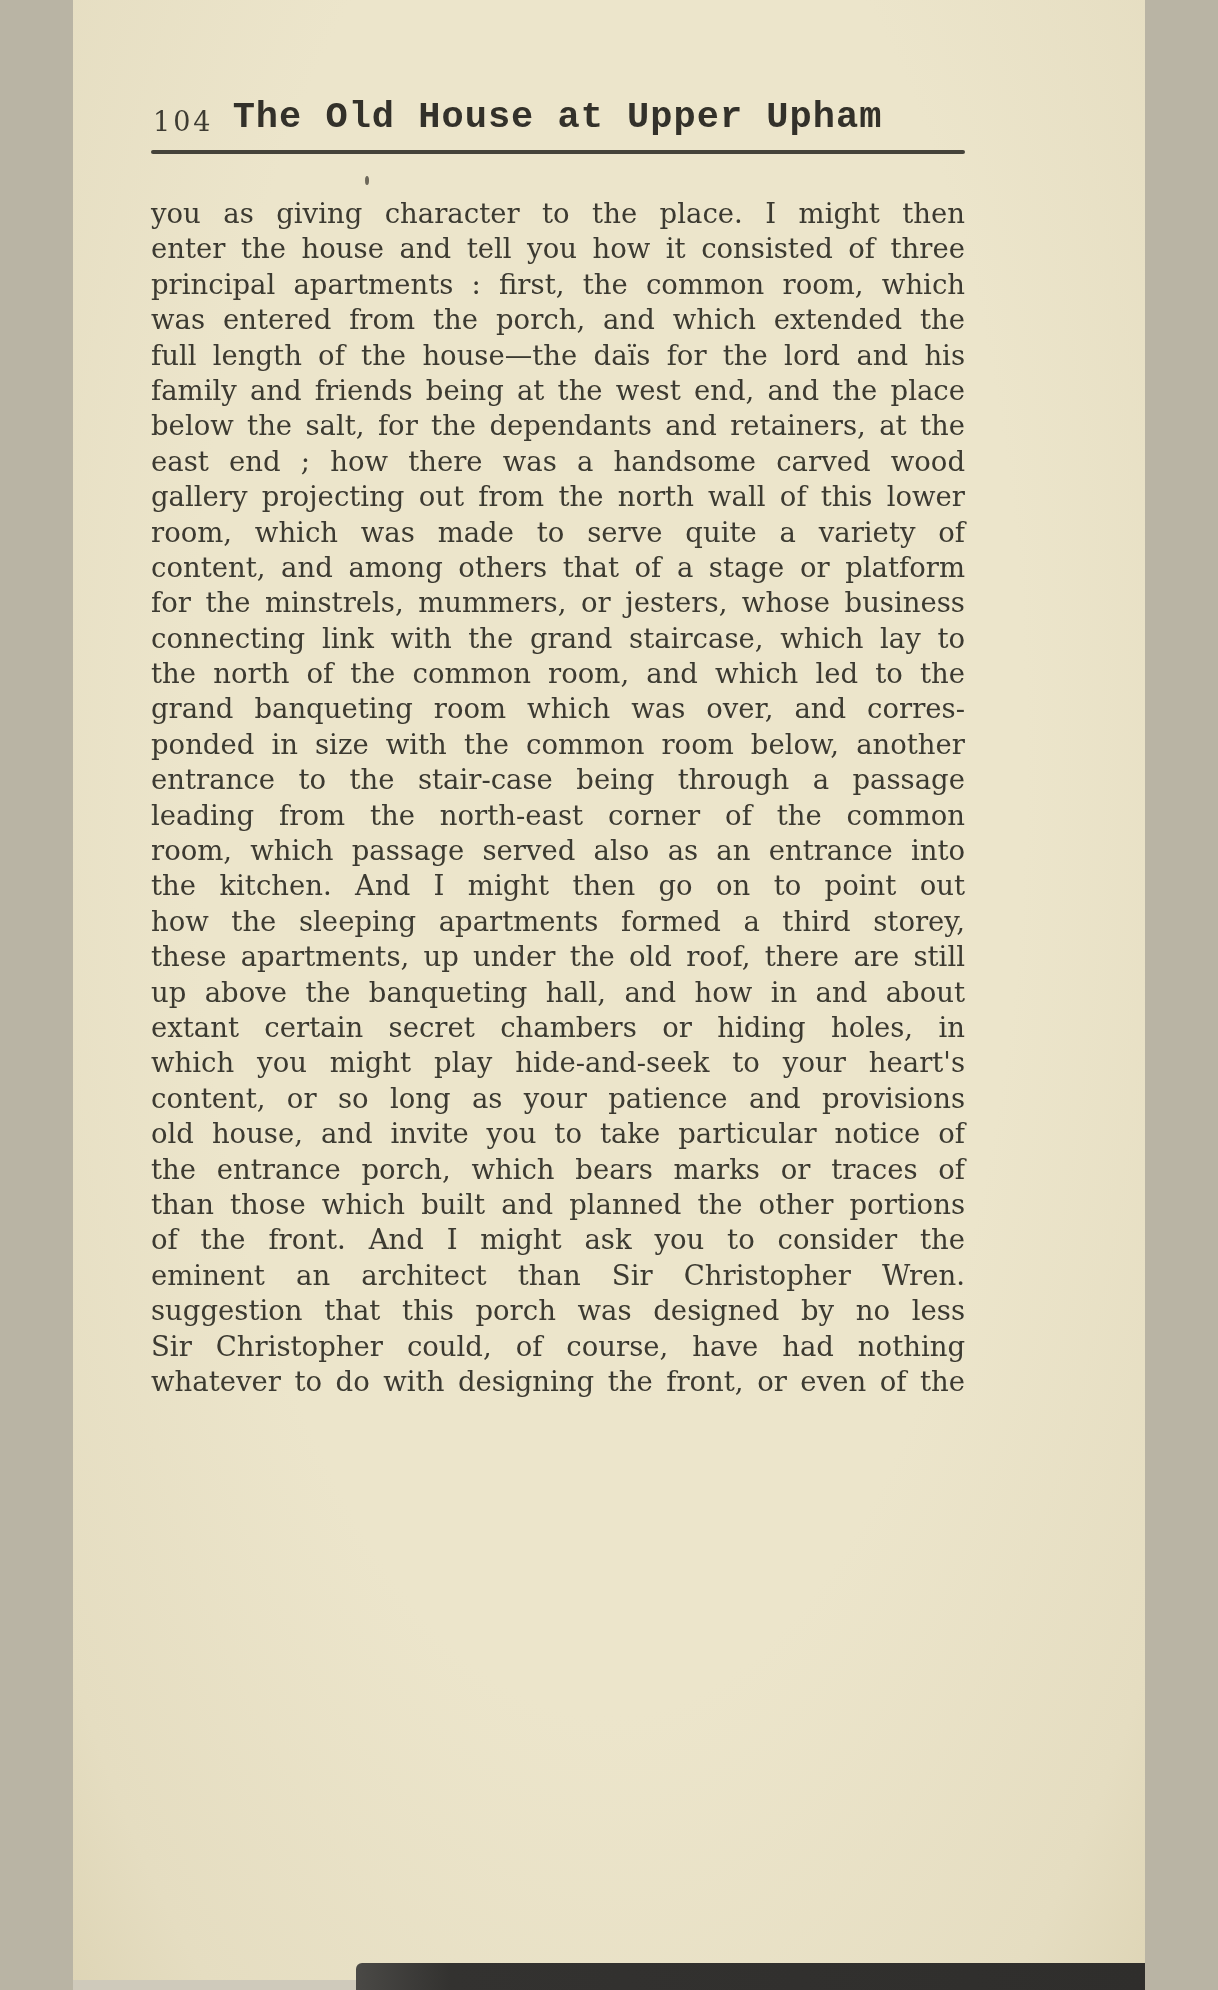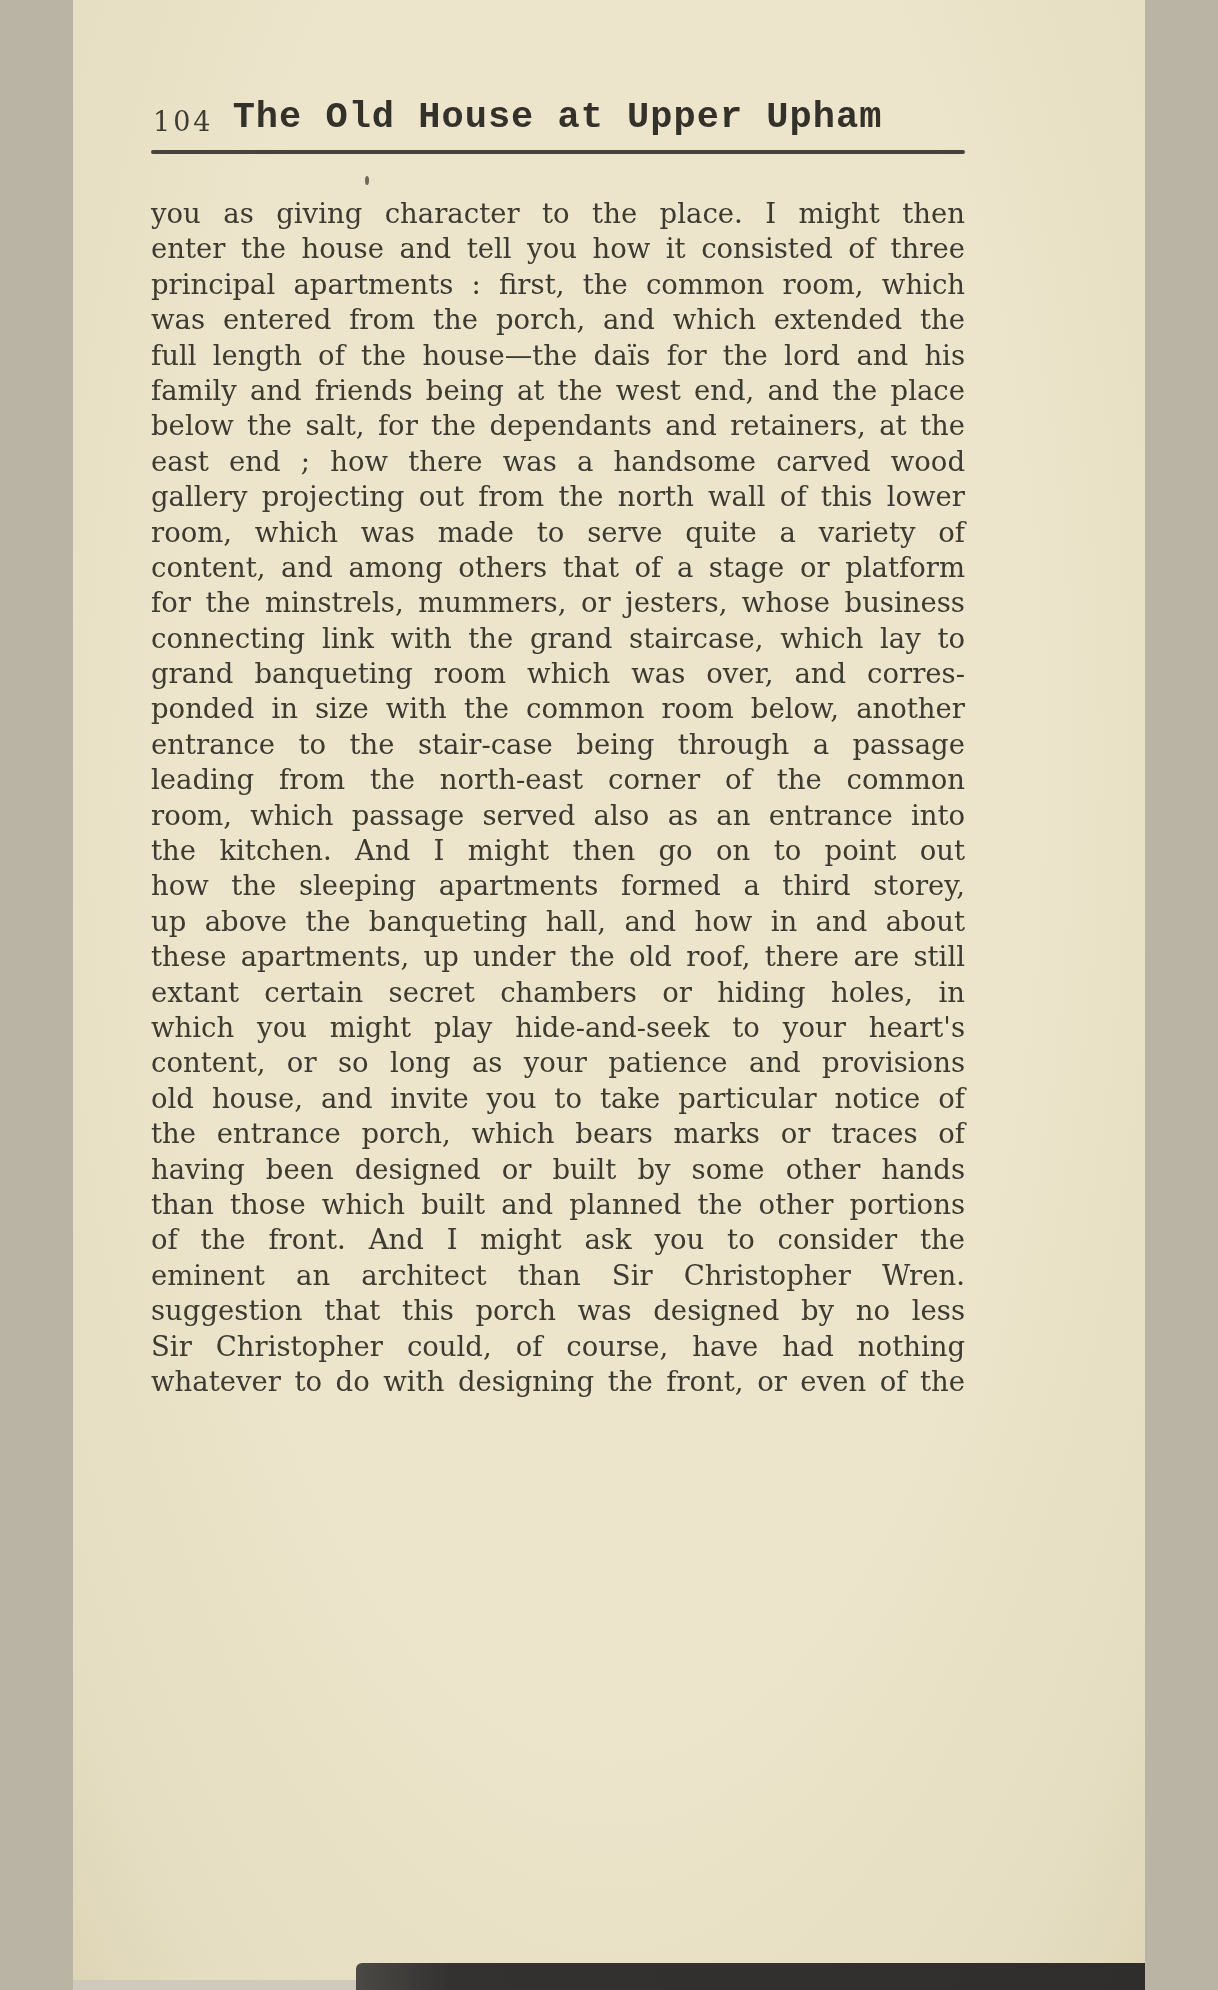--- a/index.html
+++ b/index.html
@@ -111,35 +111,35 @@
       <div class="text-line">was entered from the porch, and which extended the</div>
       <div class="text-line">full length of the house—the daïs for the lord and his</div>
       <div class="text-line">family and friends being at the west end, and the place</div>
       <div class="text-line">below the salt, for the dependants and retainers, at the</div>
       <div class="text-line">east end ; how there was a handsome carved wood</div>
       <div class="text-line">gallery projecting out from the north wall of this lower</div>
       <div class="text-line">room, which was made to serve quite a variety of</div>
       <div class="text-line">content, and among others that of a stage or platform</div>
       <div class="text-line">for the minstrels, mummers, or jesters, whose business</div>
       <div class="text-line">connecting link with the grand staircase, which lay to</div>
+      <div class="text-line">the north of the common room, and which led to the</div>
       <div class="text-line">grand banqueting room which was over, and corres-</div>
       <div class="text-line">ponded in size with the common room below, another</div>
       <div class="text-line">entrance to the stair-case being through a passage</div>
       <div class="text-line">leading from the north-east corner of the common</div>
       <div class="text-line">room, which passage served also as an entrance into</div>
       <div class="text-line">the kitchen.  And I might then go on to point out</div>
       <div class="text-line">how the sleeping apartments formed a third storey,</div>
+      <div class="text-line">these apartments, up under the old roof, there are still</div>
       <div class="text-line">up above the banqueting hall, and how in and about</div>
-      <div class="text-line">these apartments, up under the old roof, there are still</div>
       <div class="text-line">extant certain secret chambers or hiding holes, in</div>
       <div class="text-line">which you might play hide-and-seek to your heart's</div>
       <div class="text-line">content, or so long as your patience and provisions</div>
       <div class="text-line">old house, and invite you to take particular notice of</div>
       <div class="text-line">the entrance porch, which bears marks or traces of</div>
-      <div class="text-line">having been designed or built by some other hands</div>
       <div class="text-line">than those which built and planned the other portions</div>
       <div class="text-line">of the front.  And I might ask you to consider the</div>
       <div class="text-line">eminent an architect than Sir Christopher Wren.</div>
       <div class="text-line">suggestion that this porch was designed by no less</div>
       <div class="text-line">Sir Christopher could, of course, have had nothing</div>
       <div class="text-line">whatever to do with designing the front, or even of the</div>
     </div>
 
   <div class="speck" style="left:292px; top:176px; width:4px; height:9px;"></div>
 

